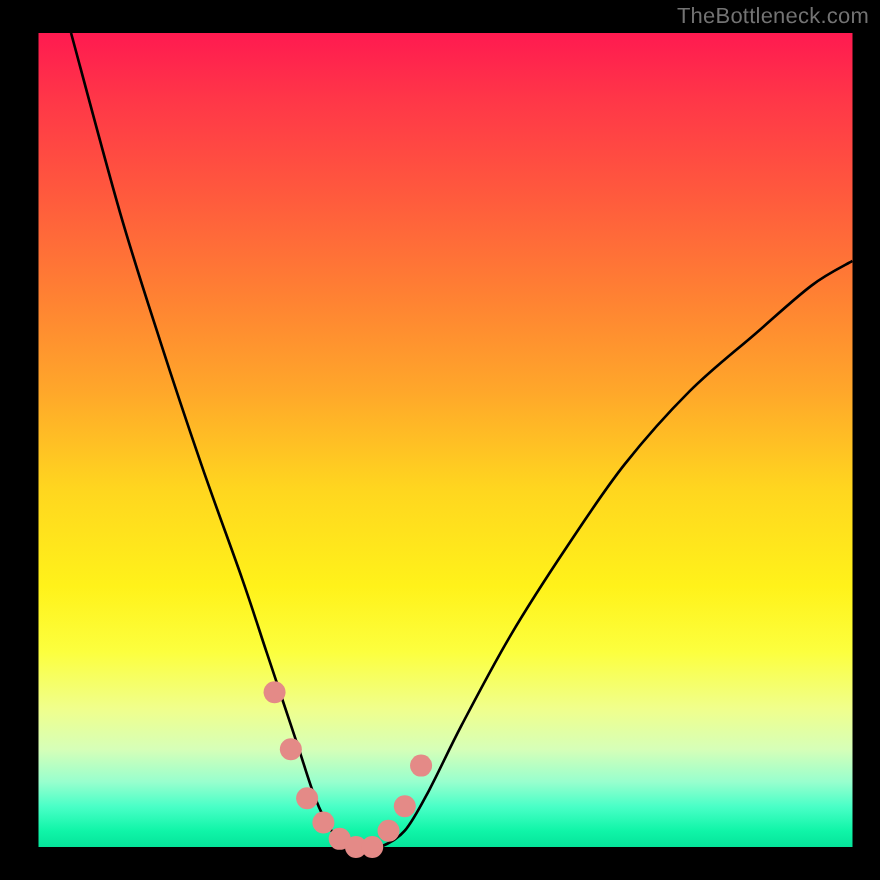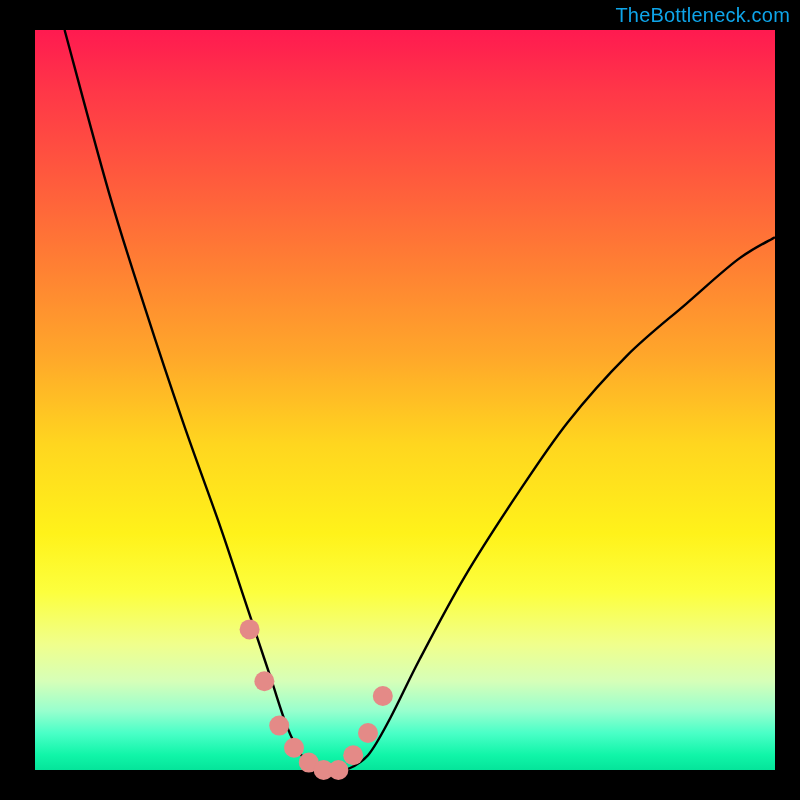--- a/index.html
+++ b/index.html
@@ -44,21 +44,21 @@
     left: 35px;
     top: 30px;
     width: 740px;
     height: 740px;
     overflow: visible;
   }
   .attribution {
     position: absolute;
     top: 4px;
     right: 10px;
-    color: #0ea5e9;
+    color: #737373;
     font-size: 20px;
     font-weight: 500;
     letter-spacing: 0.2px;
   }
 </style>
 </head>
 <body>
 
 <div class="stage">
 

